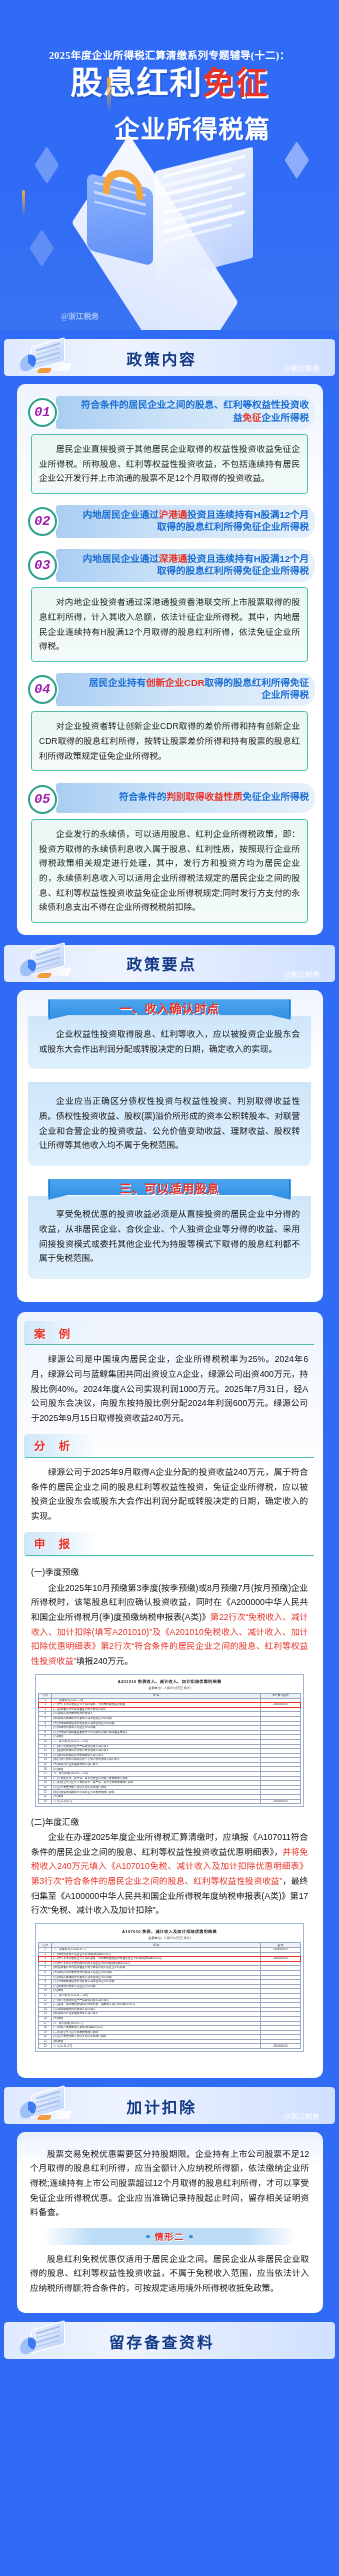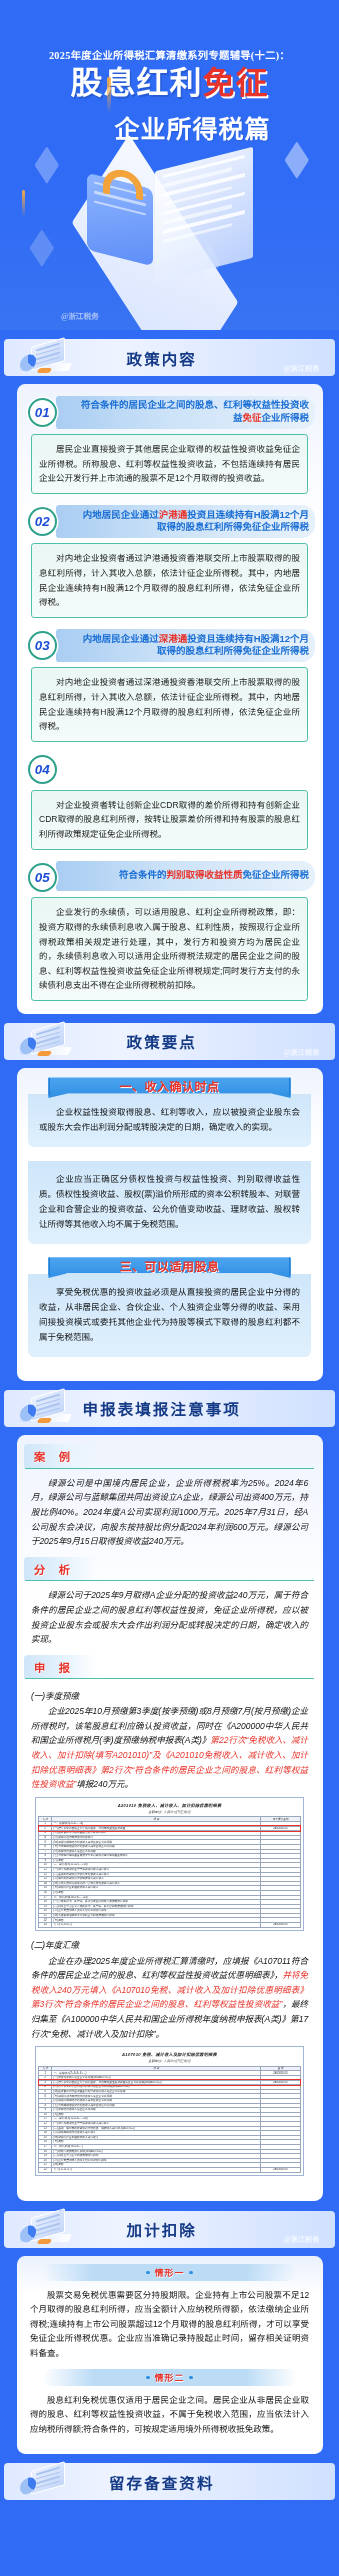--- a/index.html
+++ b/index.html
@@ -146,22 +146,22 @@
     margin-left: 5.2px;
     background: linear-gradient(90deg,#a9cdf2 0%, #cde3f8 45%, #e7f1fb 100%);
     border-radius: 3.1px 13.4px 13.4px 3.1px;
     padding: 3.6px 6.2px 4.1px 25px;
     min-height: 30px; display:flex; align-items:center;
   }
   .p-head .badge {
     position:absolute; left:4.1px; top:2.1px; width:29px; height:29px; border-radius:50%;
     background:#ffffff; border:2.1px solid #2fa28c;
     display:flex; align-items:center; justify-content:center;
-    font-family:Liberation Sans, sans-serif;
-    font-style: italic; font-weight:bold; font-size:13.4px; color:#1d4ed8;
+    font-family:Liberation Mono, monospace;
+    font-style: italic; font-weight:bold; font-size:13.4px; color:#a21caf;
     box-shadow: 0 0 0 1.5px rgba(255,255,255,.9);
     z-index:2;
   }
   .p-head .htxt {
     font-size:9.5px; font-weight:bold; line-height:1.32; color:#1b6fd4;
     text-align:right; width:100%;
   }
   .p-head .htxt .hl { color:#e8332a; }
   .p-body {
     margin: 5.2px 7.2px 0 7.2px;
@@ -212,21 +212,21 @@
     border-radius: 4.1px 4.1px 0 0;
     padding: 3.6px 21.6px 3.6px 10.3px;
     font-size: 11.3px; font-weight:bold; color:#e8332a;
     letter-spacing: 5.2px;
     text-shadow: 0.5px 0.5px 0 #fff;
   }
   .tagrule { height:1px; background:#4ec0a8; margin:0 1px 0; }
   .plain-body {
     padding: 7.2px 7.2px 8.2px;
     font-size:8.5px; line-height:1.72; text-align:justify;
-    color:#121212; text-indent:2em;font-style:italic;
+    color:#121212; text-indent:2em;
   }
   .plain-body.no-indent { text-indent:0; }
   .sub-h { text-indent:0; font-size:8.5px; margin: 2.1px 0 1px; }
   .hl-red { color:#e8332a; }
 
   
   .form-shot {
     margin: 5.2px 4.1px 7.2px;
     border: 0.5px solid #9fb6d6;
     background: #ffffff;
@@ -341,38 +341,42 @@
 
     <div class="p-item">
       <div class="p-head">
         <div class="badge">02</div>
         <div class="bar">
           <div class="htxt">
             <span>内地居民企业通过</span><span class="hl">沪港通</span><span>投资且连续持有H股满12个月取得的股息红利所得免征企业所得税</span>
           </div>
         </div>
       </div>
-      <div class="p-body">对内地企业投资者通过沪港通投资香港联交所上市股票取得的股息红利所得，计入其收入总额，依法计征企业所得税。其中，内地居民企业连续持有H股满12个月取得的股息红利所得，依法免征企业所得税。</div>
     </div>
 
     <div class="p-item">
       <div class="p-head">
         <div class="badge">03</div>
         <div class="bar">
           <div class="htxt">
             <span>内地居民企业通过</span><span class="hl">深港通</span><span>投资且连续持有H股满12个月取得的股息红利所得免征企业所得税</span>
           </div>
         </div>
       </div>
       <div class="p-body">对内地企业投资者通过深港通投资香港联交所上市股票取得的股息红利所得，计入其收入总额，依法计征企业所得税。其中，内地居民企业连续持有H股满12个月取得的股息红利所得，依法免征企业所得税。</div>
     </div>
 
     <div class="p-item">
       <div class="p-head">
         <div class="badge">04</div>
+        <div class="bar">
+          <div class="htxt">
+            <span>居民企业持有</span><span class="hl">创新企业CDR</span><span>取得的股息红利所得免征企业所得税</span>
+          </div>
+        </div>
       </div>
       <div class="p-body">对企业投资者转让创新企业CDR取得的差价所得和持有创新企业CDR取得的股息红利所得，按转让股票差价所得和持有股票的股息红利所得政策规定征免企业所得税。</div>
     </div>
 
     <div class="p-item">
       <div class="p-head">
         <div class="badge">05</div>
         <div class="bar">
           <div class="htxt">
             <span>符合条件的</span><span class="hl">判别取得收益性质</span><span>免征企业所得税</span>
@@ -411,34 +415,20 @@
       <div class="kp-body">企业应当正确区分债权性投资与权益性投资、判别取得收益性质。债权性投资收益、股权(票)溢价所形成的资本公积转股本、对联营企业和合营企业的投资收益、公允价值变动收益、理财收益、股权转让所得等其他收入均不属于免税范围。</div>
     </div>
     <div class="kp">
       <div class="kp-ribbon">
         <div class="t">三、可以适用股息</div>
       </div>
       <div class="kp-body">享受免税优惠的投资收益必须是从直接投资的居民企业中分得的收益，从非居民企业、合伙企业、个人独资企业等分得的收益、采用间接投资模式或委托其他企业代为持股等模式下取得的股息红利都不属于免税范围。</div>
     </div>
   </div>
 
-  <div class="sec-head">
-    <div class="laptop">
-      <div class="lap-base"></div>
-      <div class="lap-screen">
-          <div class="sl"></div>
-          <div class="sl"></div>
-          <div class="sl"></div>
-          <div class="sl"></div>
-        </div>
-      <div class="lap-pie"></div>
-      <div class="lap-chip"></div>
-    </div>
-    <div class="title">申报表填报注意事项</div>
-  </div>
 
   <div class="card">
     <div class="tagbar">案 例</div>
     <div class="tagrule"></div>
     <div class="plain-body">绿源公司是中国境内居民企业，企业所得税税率为25%。2024年6月，绿源公司与蓝鲸集团共同出资设立A企业，绿源公司出资400万元，持股比例40%。2024年度A公司实现利润1000万元。2025年7月31日，经A公司股东会决议，向股东按持股比例分配2024年利润600万元。绿源公司于2025年9月15日取得投资收益240万元。</div>
 
     <div class="tagbar">分 析</div>
     <div class="tagrule"></div>
     <div class="plain-body">绿源公司于2025年9月取得A企业分配的投资收益240万元，属于符合条件的居民企业之间的股息红利等权益性投资，免征企业所得税，应以被投资企业股东会或股东大会作出利润分配或转股决定的日期，确定收入的实现。</div>
 
@@ -718,25 +708,20 @@
         </div>
       <div class="lap-pie"></div>
       <div class="lap-chip"></div>
     </div>
     <div class="title">加计扣除</div>
     <div class="wm">@浙江税务</div>
   </div>
 
   <div class="sc-card">
     <div class="sc-item">
-      <div class="sc-head">
-        <span class="dot"></span>
-        <span class="t">情形一</span>
-        <span class="dot"></span>
-      </div>
       <div class="sc-body">股票交易免税优惠需要区分持股期限。企业持有上市公司股票不足12个月取得的股息红利所得，应当全额计入应纳税所得额，依法缴纳企业所得税;连续持有上市公司股票超过12个月取得的股息红利所得，才可以享受免征企业所得税优惠。企业应当准确记录持股起止时间，留存相关证明资料备查。</div>
     </div>
     <div class="sc-item">
       <div class="sc-head">
         <span class="dot"></span>
         <span class="t">情形二</span>
         <span class="dot"></span>
       </div>
       <div class="sc-body">股息红利免税优惠仅适用于居民企业之间。居民企业从非居民企业取得的股息、红利等权益性投资收益，不属于免税收入范围，应当依法计入应纳税所得额;符合条件的，可按规定适用境外所得税收抵免政策。</div>
     </div>

